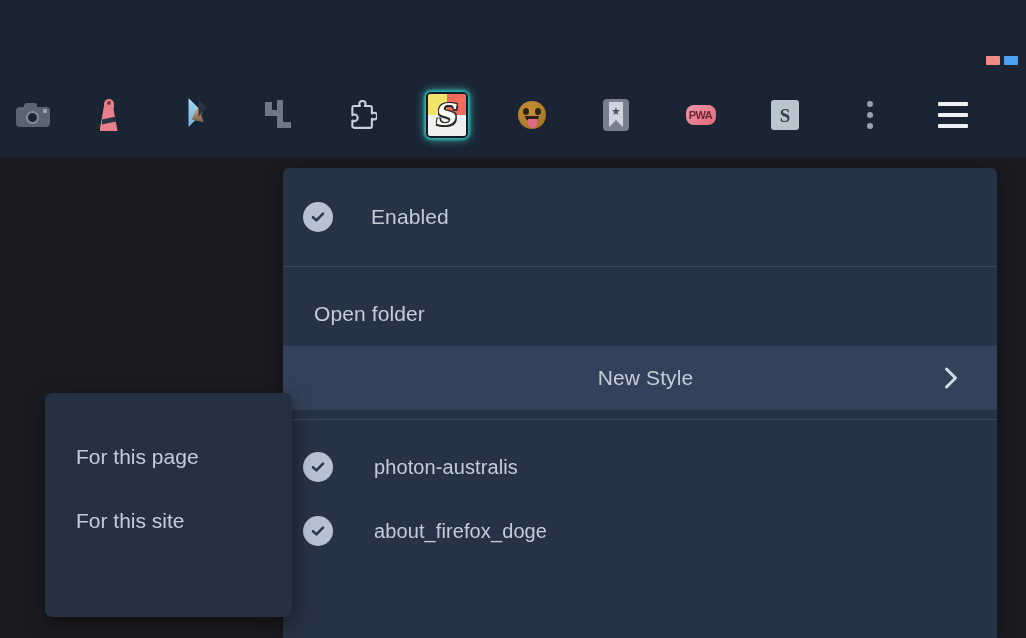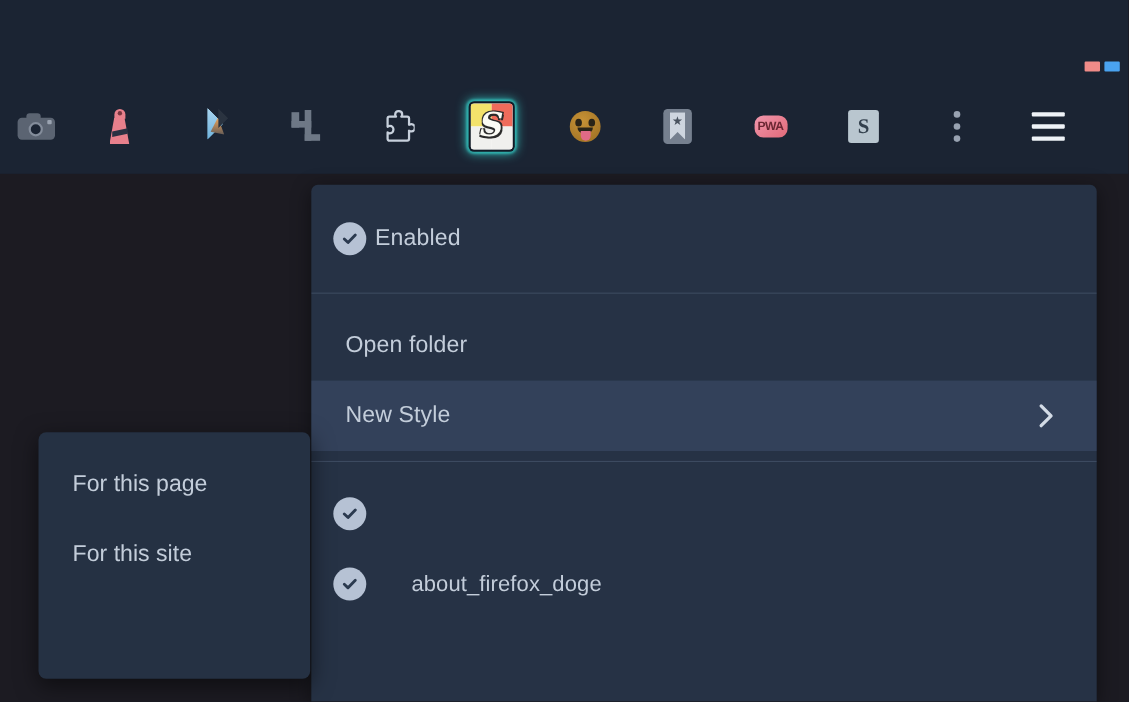--- a/index.html
+++ b/index.html
@@ -233,38 +233,38 @@
 
   .menu-row {
     position: relative;
     display: flex;
     align-items: center;
     height: 64px;
     padding: 0 20px;
     cursor: default;
   }
   .menu-row.tall { height: 98px; }
-  .menu-row.highlight { background: #33415a; }
+  .menu-row.highlight { background: #33415a; justify-content: center; }
 
   .check-circle {
     width: 30px; height: 30px; border-radius: 50%;
     background: #b6c2d4;
     display: flex; align-items: center; justify-content: center;
     flex: 0 0 auto;
   }
   .check-circle svg { display: block; }
 
   .row-label {
     font-size: 21px;
     color: #c3cdda;
     font-family: "Liberation Sans", sans-serif;
     letter-spacing: .1px;
   }
   .row-label.plain { padding-left: 11px; }
-  .row-label.after-check { margin-left: 8px; }
+  .row-label.after-check { margin-left: 38px; }
   .row-label.style-name { margin-left: 41px; font-size: 20px; }
 
   .chevron {
     position: absolute;
     right: 38px;
     top: 50%;
     transform: translateY(-50%);
     width: 16px; height: 24px;
   }
 
@@ -273,26 +273,26 @@
     background: #3c4a60;
     margin: 0;
   }
 
   .group-pad-top { height: 15px; }
   .group-pad-small { height: 9px; }
 
   
   .submenu {
     position: absolute;
-    left: 35px; top: 393px;
+    left: 45px; top: 393px;
     width: 247px; height: 224px;
     background: #253143;
     border-radius: 7px;
     box-shadow: 0 6px 20px rgba(0,0,0,.5);
-    padding-top: 15px;
+    padding-top: 32px;
     overflow: hidden;
   }
   .submenu-row {
     height: 64px;
     display: flex;
     align-items: center;
     padding-left: 31px;
     font-size: 21px;
     color: #c3cdda;
     cursor: default;
@@ -438,20 +438,21 @@
     <div class="group-pad-small"></div>
     <div class="sep"></div>
     <div class="group-pad-top"></div>
 
     <div class="menu-row">
       <span class="check-circle">
         <svg width="18" height="18" viewBox="0 0 18 18">
           <path d="M4 9.2 L7.4 12.4 L14 5.6" fill="none" stroke="#2b3a4f" stroke-width="2.6" stroke-linecap="round" stroke-linejoin="round"></path>
         </svg>
       </span>
+      <span class="row-label style-name">photon-australis</span>
     </div>
 
     <div class="menu-row">
       <span class="check-circle">
         <svg width="18" height="18" viewBox="0 0 18 18">
           <path d="M4 9.2 L7.4 12.4 L14 5.6" fill="none" stroke="#2b3a4f" stroke-width="2.6" stroke-linecap="round" stroke-linejoin="round"></path>
         </svg>
       </span>
       <span class="row-label style-name">about_firefox_doge</span>
     </div>

